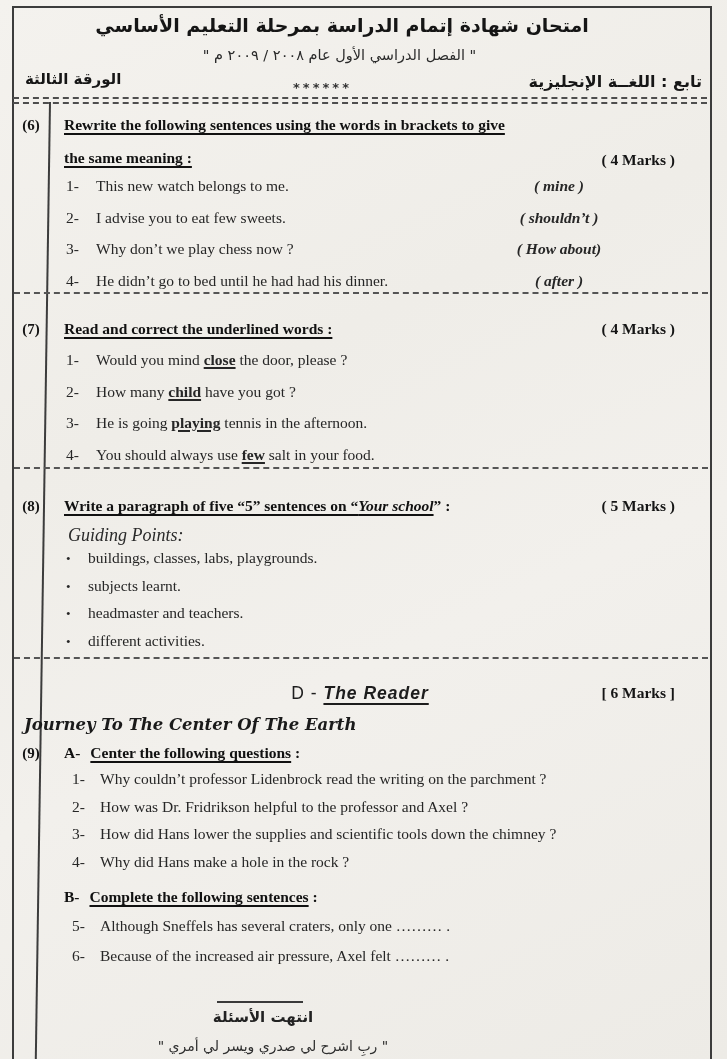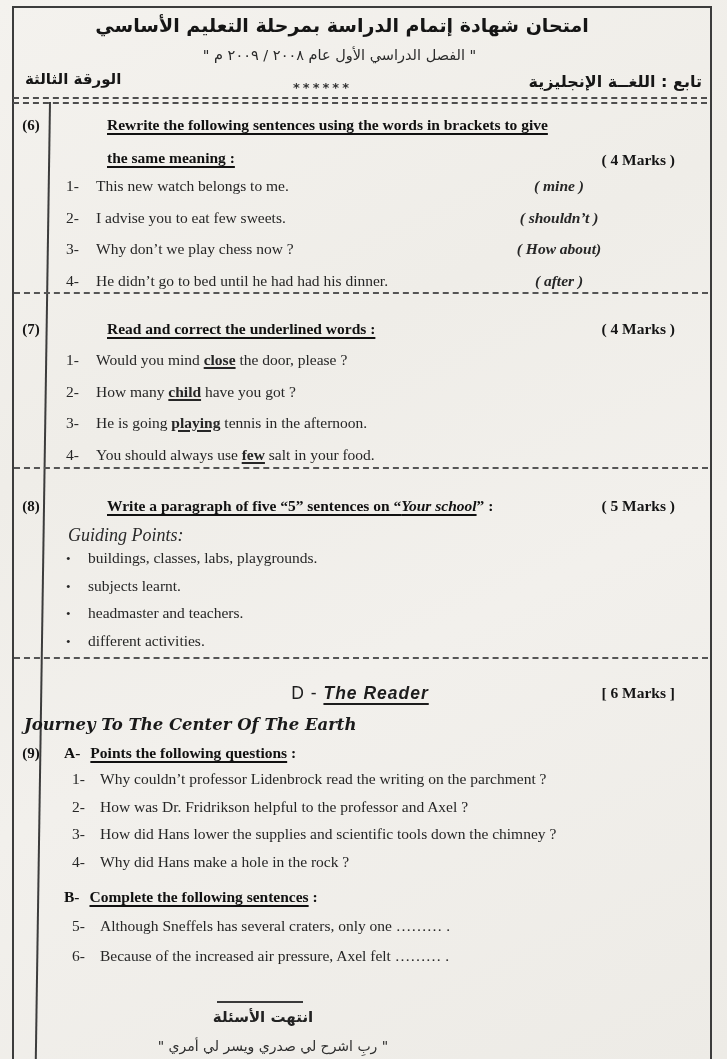--- a/index.html
+++ b/index.html
@@ -20,21 +20,21 @@
   .hdr-term{left:12px;top:47px;width:655px;text-align:center;font-size:14.5px;color:#2a2a2a;}
   .hdr-subject{right:25px;top:72px;font-size:16px;font-weight:bold;color:#161616;}
   .hdr-stars{left:12px;top:80px;width:620px;text-align:center;font-size:13px;font-weight:bold;letter-spacing:2px;color:#333;font-family:"DejaVu Sans Mono",monospace;}
   .hdr-paper{left:25px;top:70px;font-size:15px;font-weight:bold;color:#161616;}
   .dbl-dash{position:absolute;left:13px;top:97px;width:694px;height:3px;
     border-top:2px dashed #4e4e4e;border-bottom:2px dashed #4e4e4e;}
   .vline{position:absolute;left:49px;top:102px;height:957px;width:0;
     border-left:2px solid #3c3c3c;transform:rotate(0.85deg);transform-origin:top center;}
   .sep{position:absolute;left:14px;width:694px;height:0;border-top:2px dashed #555;}
   .qnum{position:absolute;left:13px;width:36px;text-align:center;font-size:15px;font-weight:bold;color:#151515;}
-  .qhead{position:absolute;left:64px;font-size:15.5px;font-weight:bold;color:#111;margin-left:43px;}
+  .qhead{position:absolute;left:64px;font-size:15.5px;font-weight:bold;color:#111;}
   .marks{position:absolute;right:52px;font-size:15.5px;font-weight:bold;color:#151515;white-space:nowrap;}
   .list{position:absolute;font-size:15.5px;color:#262626;}
   .row{display:grid;grid-template-columns:30px 326px 1fr;align-items:baseline;height:31.5px;}
   .row2{display:grid;grid-template-columns:30px 1fr;align-items:baseline;height:31.5px;}
   .rowA{display:grid;grid-template-columns:28px 1fr;align-items:baseline;height:27.5px;}
   .rowB{display:grid;grid-template-columns:28px 1fr;align-items:baseline;height:29.5px;}
   .bracket{font-weight:bold;font-style:italic;white-space:nowrap;text-align:center;}
   .wrong{font-weight:bold;text-decoration:underline;text-decoration-thickness:1.5px;text-underline-offset:2px;}
   .guiding{position:absolute;left:68px;font-size:18px;font-style:italic;color:#2a2a2a;}
   .bullets{position:absolute;left:66px;font-size:15.5px;color:#262626;}
@@ -143,21 +143,21 @@
     </div>
   </div>
 
   <div class="sep" style="top:657px"></div>
 
   <div class="reader-line"><span>D - </span><span class="reader-title">The Reader</span></div>
   <div class="marks" style="top:684px">[ 6 Marks ]</div>
   <div class="book-title">Journey To The Center Of The Earth</div>
 
   <div class="qnum" style="top:745px">(9)</div>
-  <div class="part-head" style="top:744px"><span class="part-label">A-</span><span class="u">Points the following questions</span><span> :</span></div>
+  <div class="part-head" style="top:744px"><span class="part-label">A-</span><span class="u">Center the following questions</span><span> :</span></div>
   <div class="list" style="left:72px;top:770px;width:630px">
     <div class="rowA">
       <span>1-</span>
       <span>Why couldn’t professor Lidenbrock read the writing on the parchment ?</span>
     </div>
     <div class="rowA">
       <span>2-</span>
       <span>How was Dr. Fridrikson helpful to the professor and Axel ?</span>
     </div>
     <div class="rowA">

